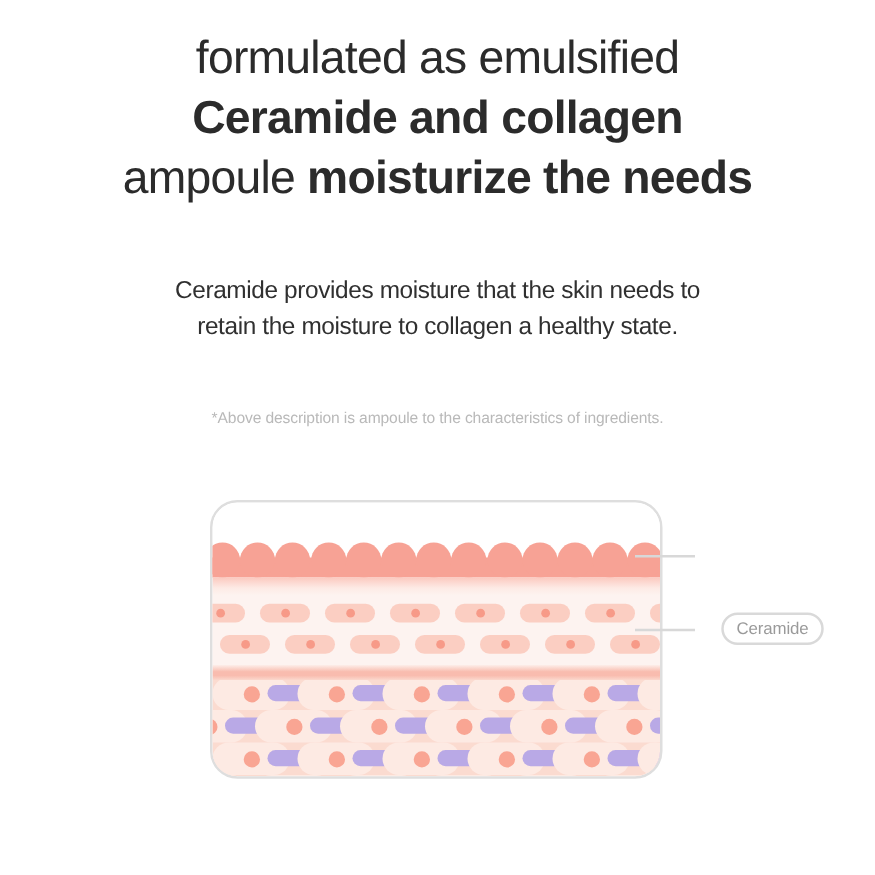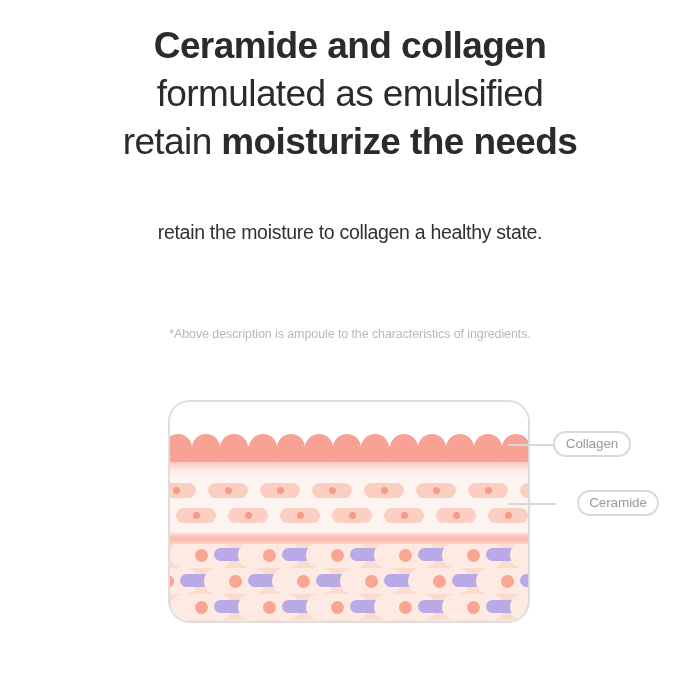--- a/index.html
+++ b/index.html
@@ -240,26 +240,27 @@
     height: 26px;
     white-space: nowrap;
   }
 </style>
 </head>
 <body>
 
 <div class="page">
 
   <div class="headline">
+    <span class="ln hl-light">formulated as emulsified</span>
     <span class="ln hl-bold">Ceramide and collagen</span>
-    <span class="ln hl-light">formulated as emulsified</span>
-    <span class="ln"><span class="hl-light">retain </span><span class="hl-bold">moisturize the needs</span></span>
+    <span class="ln"><span class="hl-light">ampoule </span><span class="hl-bold">moisturize the needs</span></span>
   </div>
 
   <div class="bodycopy">
+    <span class="ln">Ceramide provides moisture that the skin needs to</span>
     <span class="ln">retain the moisture to collagen a healthy state.</span>
   </div>
 
   <div class="footnote">*Above description is ampoule to the characteristics of ingredients.</div>
 
   <div class="diagram-wrap">
 
     <div class="skin-card">
       <div class="layers">
 
@@ -368,18 +369,17 @@
               <div class="dcell" style="left: 316px; top: 82px;"></div>
             </div>
         </div>
 
       </div>
     </div>
 
     <div class="leader" style="left:508px; top:52px; width:48px;"></div>
     <div class="leader" style="left:508px; top:111px; width:48px;"></div>
 
-    <div class="pill" style="left:553px; top:39px; width:78px;">Collagen</div>
     <div class="pill" style="left:577px; top:98px; width:82px;">Ceramide</div>
 
   </div>
 
 </div>
 
 </body></html>

